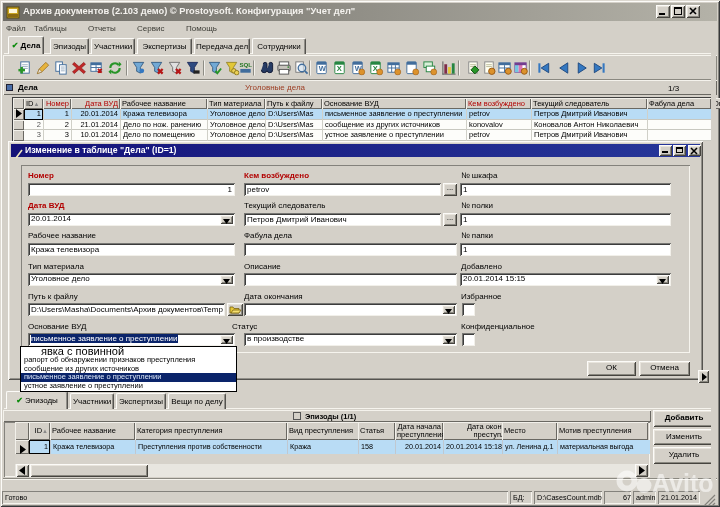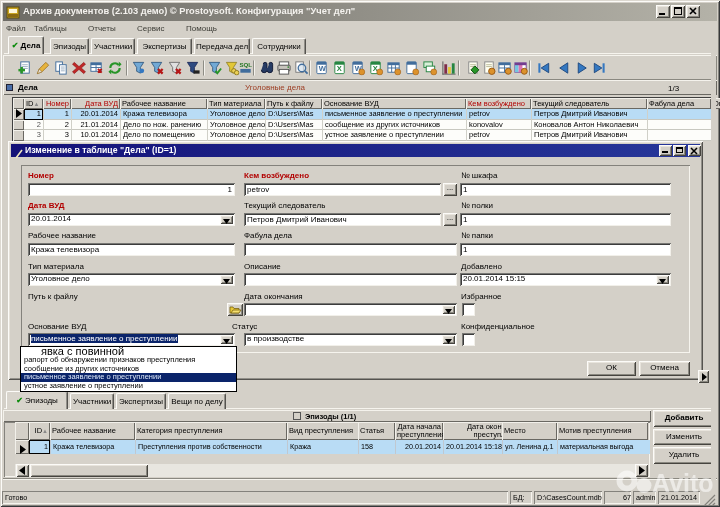--- a/index.html
+++ b/index.html
@@ -378,20 +378,21 @@
         <polygon points="1,2 8,2 4.5,7" fill="#000"></polygon>
       </svg></div>
     <div class="ab lbl " style="left:236px;top:120.5px;">Описание</div>
     <div class="ab tb" style="left:236px;top:131.5px;width:213px;height:13.5px;line-height:13.5px;padding-left:3px;white-space:nowrap;overflow:hidden;"></div>
     <div class="ab lbl " style="left:453px;top:120.5px;text-align:center;">Добавлено</div>
     <div class="ab tb" style="left:452px;top:131.5px;width:211px;height:13.5px;line-height:12.5px;padding-left:3px;white-space:nowrap;overflow:hidden;">20.01.2014 15:15</div>
     <div class="ab btn" style="left:648px;top:133.5px;width:13px;height:9.5px;line-height:9.5px;"><svg width="9" height="8" style="margin-top:2px;">
         <polygon points="1,2 8,2 4.5,7" fill="#000"></polygon>
       </svg></div>
     <div class="ab lbl " style="left:20px;top:150.5px;">Путь к файлу</div>
+    <div class="ab tb" style="left:20px;top:161.5px;width:197px;height:13.5px;line-height:13.5px;padding-left:3px;white-space:nowrap;overflow:hidden;">D:\Users\Masha\Documents\Архив документов\Temp</div>
     <div class="ab btn" style="left:219px;top:161.5px;width:16px;height:13.5px;"><svg width="13" height="11" style="margin-top:1px;">
         <path d="M1 9 L1 3 L4 3 L5 4.5 L10 4.5 L10 9 Z" fill="#e8c838" stroke="#7a6210" stroke-width="0.8"></path>
         <path d="M2 9 L4 6 L12 6 L10 9 Z" fill="#f6e070" stroke="#7a6210" stroke-width="0.8"></path>
       </svg></div>
     <div class="ab lbl " style="left:236px;top:150.5px;">Дата окончания</div>
     <div class="ab tb" style="left:236px;top:161.5px;width:213px;height:13.5px;line-height:12.5px;padding-left:3px;white-space:nowrap;overflow:hidden;"></div>
     <div class="ab btn" style="left:434px;top:163.5px;width:13px;height:9.5px;line-height:9.5px;"><svg width="9" height="8" style="margin-top:2px;">
         <polygon points="1,2 8,2 4.5,7" fill="#000"></polygon>
       </svg></div>
     <div class="ab lbl " style="left:453px;top:150.5px;">Избранное</div>

